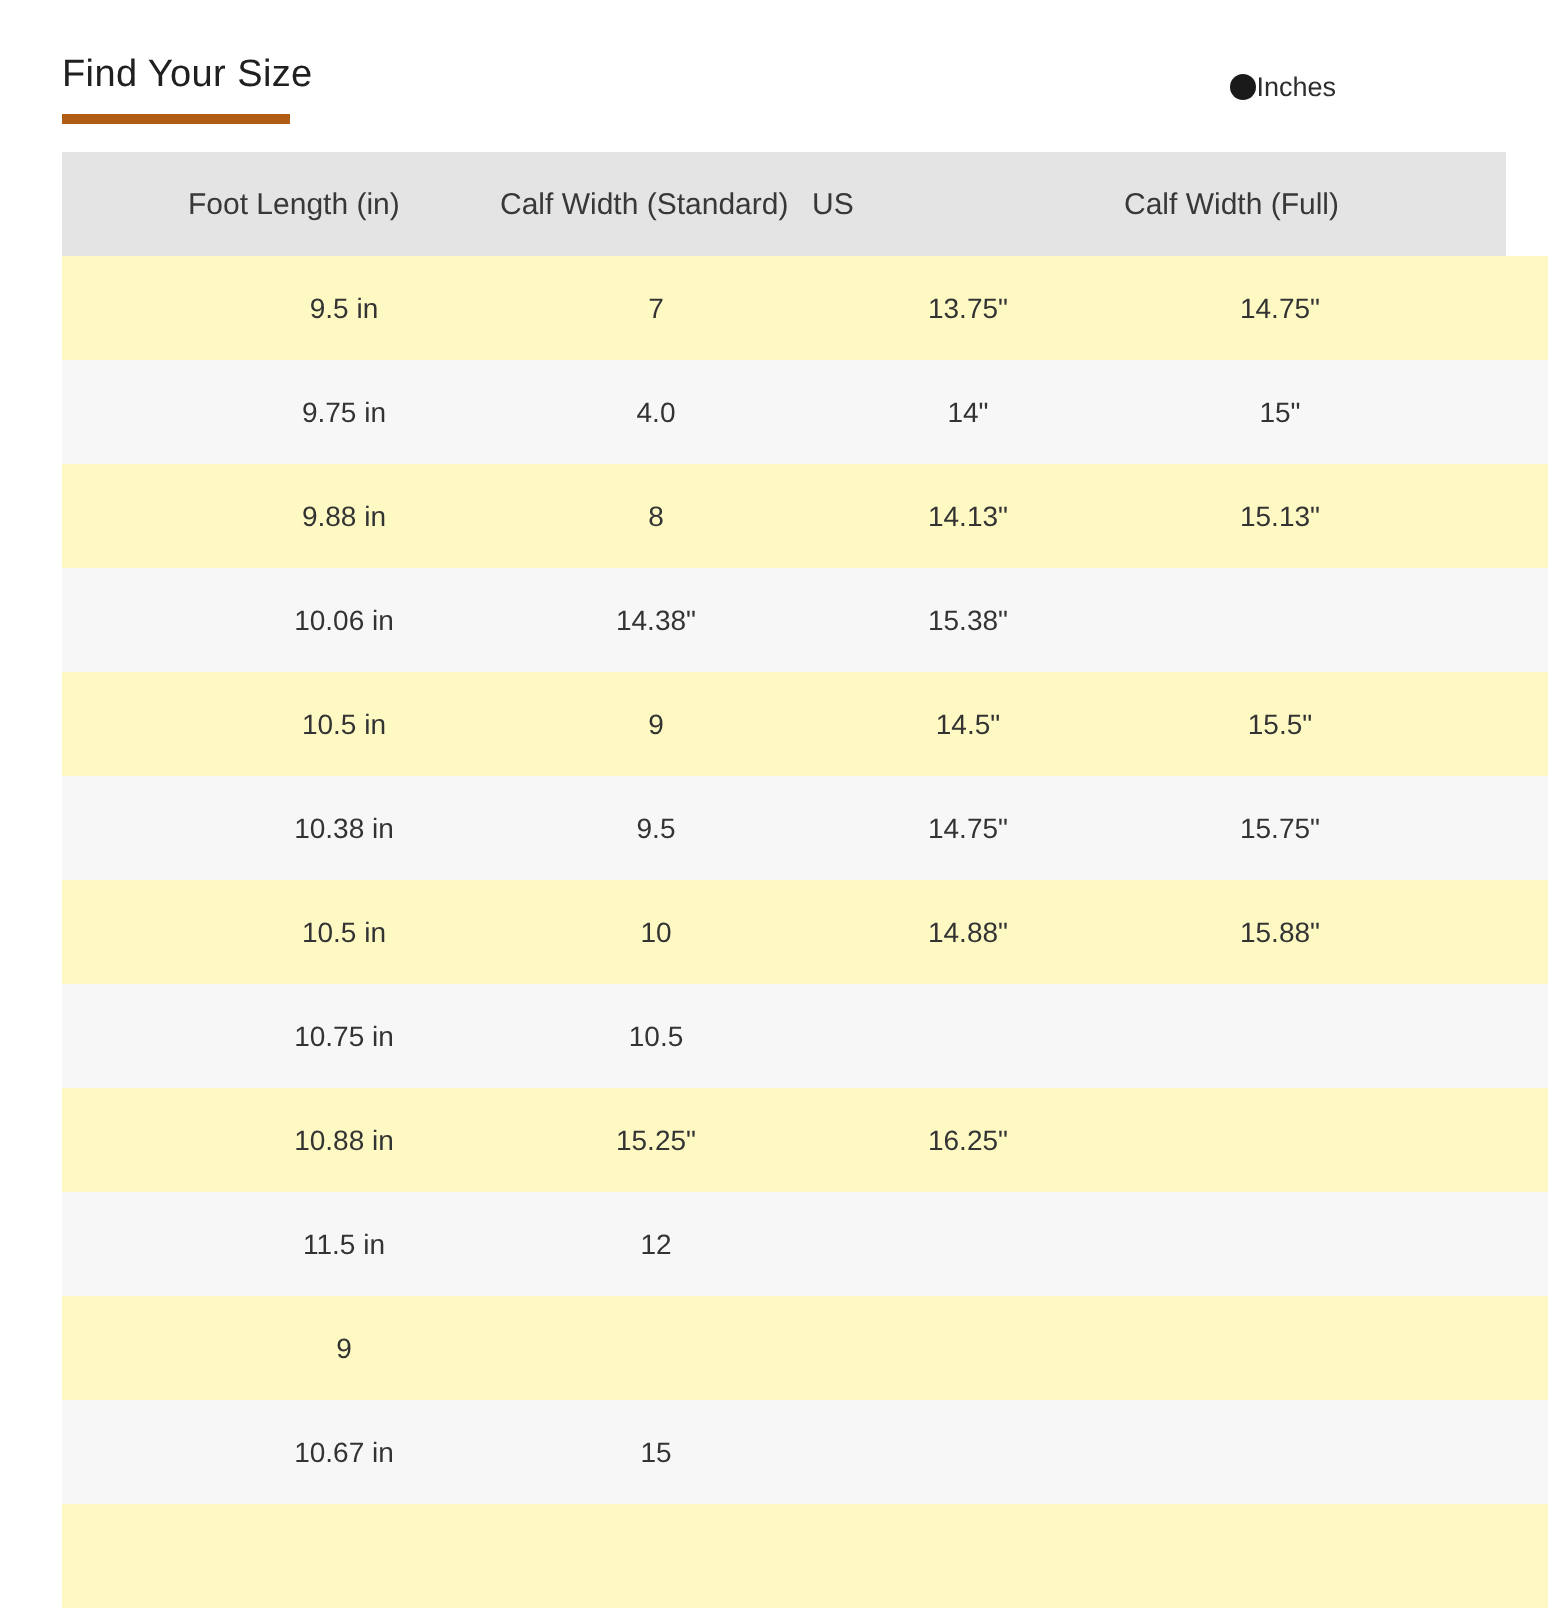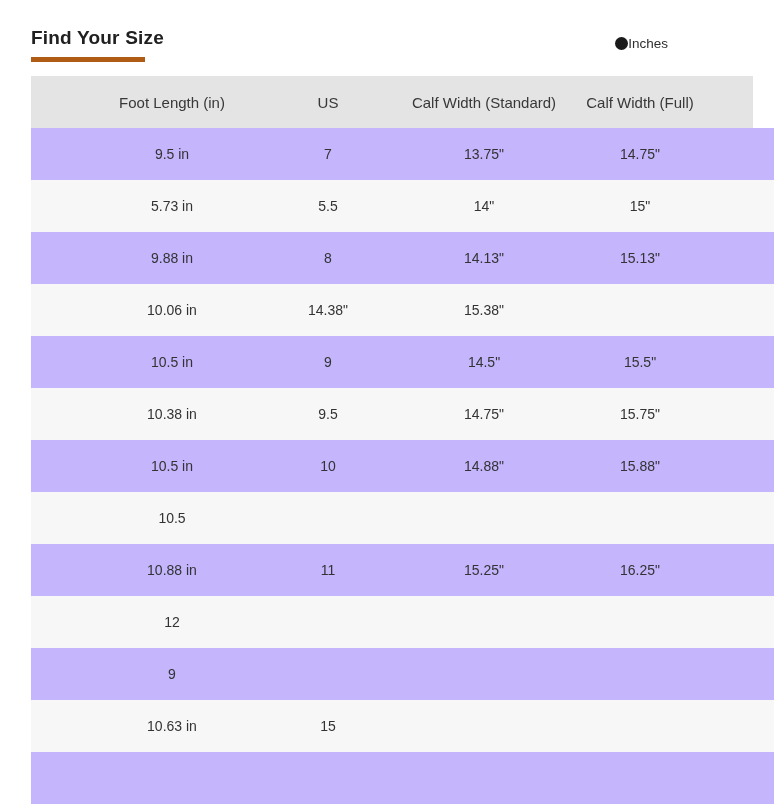--- a/index.html
+++ b/index.html
@@ -20,21 +20,21 @@
     position: relative;
     padding-top: 26px;
   }
   .title-block {
     margin-left: 31px;
   }
   .page-title {
     margin: 0;
     font-size: 19px;
     line-height: 23px;
-    font-weight: 700;
+    font-weight: 400;
     color: #202020;
     letter-spacing: 0.2px;
   }
   .title-underline {
     margin-top: 8px;
     width: 114px;
     height: 5px;
     background: #B05C14;
   }
   .unit-toggle {
@@ -69,28 +69,28 @@
     box-sizing: border-box;
     align-items: center;
     margin-left: 31px;
   }
   .thead {
     width: 722px;
     height: 52px;
     background: #E4E4E4;
   }
   .head-cell {
-    text-align: center;
+    text-align: left;
     font-size: 15px;
     color: #383838;
   }
   .tbody .trow {
     width: 743px;
     height: 52px;
-    background: #c4b5fd;
+    background: #fef9c3;
   }
   .tbody .trow:nth-child(even) {
     background: #F7F7F7;
   }
   .cell {
     text-align: center;
     font-size: 14px;
     color: #333333;
   }
 </style>
@@ -105,34 +105,34 @@
 
   <div class="unit-toggle">
     <span class="radio-dot"></span>
     <span class="unit-label">Inches</span>
   </div>
 </div>
 
 <div class="size-table">
   <div class="thead">
       <div class="head-cell">Foot Length (in)</div>
+      <div class="head-cell">Calf Width (Standard)</div>
       <div class="head-cell">US</div>
-      <div class="head-cell">Calf Width (Standard)</div>
       <div class="head-cell">Calf Width (Full)</div>
     </div>
   <div class="tbody">
       <div class="trow">
         <div class="cell">9.5 in</div>
         <div class="cell">7</div>
         <div class="cell">13.75"</div>
         <div class="cell">14.75"</div>
       </div>
       <div class="trow">
-        <div class="cell">5.73 in</div>
-        <div class="cell">5.5</div>
+        <div class="cell">9.75 in</div>
+        <div class="cell">4.0</div>
         <div class="cell">14"</div>
         <div class="cell">15"</div>
       </div>
       <div class="trow">
         <div class="cell">9.88 in</div>
         <div class="cell">8</div>
         <div class="cell">14.13"</div>
         <div class="cell">15.13"</div>
       </div>
       <div class="trow">
@@ -152,41 +152,42 @@
         <div class="cell">14.75"</div>
         <div class="cell">15.75"</div>
       </div>
       <div class="trow">
         <div class="cell">10.5 in</div>
         <div class="cell">10</div>
         <div class="cell">14.88"</div>
         <div class="cell">15.88"</div>
       </div>
       <div class="trow">
+        <div class="cell">10.75 in</div>
         <div class="cell">10.5</div>
         <div class="cell"></div>
         <div class="cell"></div>
       </div>
       <div class="trow">
         <div class="cell">10.88 in</div>
-        <div class="cell">11</div>
         <div class="cell">15.25"</div>
         <div class="cell">16.25"</div>
       </div>
       <div class="trow">
+        <div class="cell">11.5 in</div>
         <div class="cell">12</div>
         <div class="cell"></div>
         <div class="cell"></div>
       </div>
       <div class="trow">
         <div class="cell">9</div>
         <div class="cell"></div>
         <div class="cell"></div>
       </div>
       <div class="trow">
-        <div class="cell">10.63 in</div>
+        <div class="cell">10.67 in</div>
         <div class="cell">15</div>
         <div class="cell"></div>
         <div class="cell"></div>
       </div>
       <div class="trow"></div>
     </div>
 </div>
 
 </body></html>

